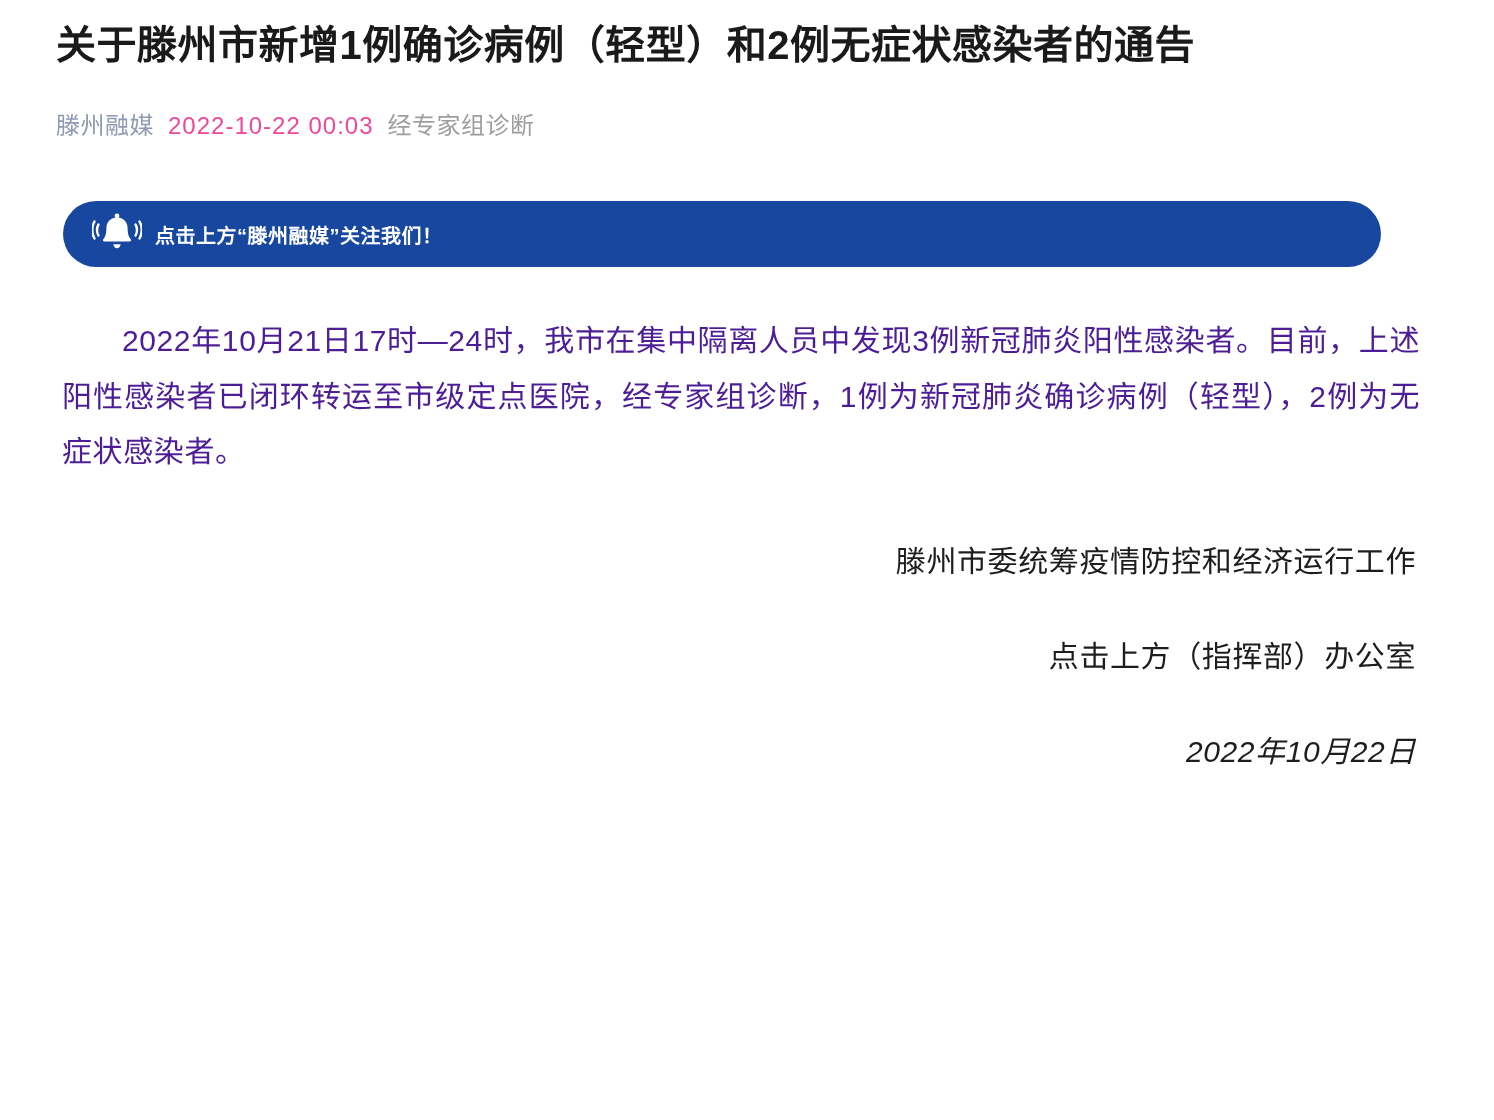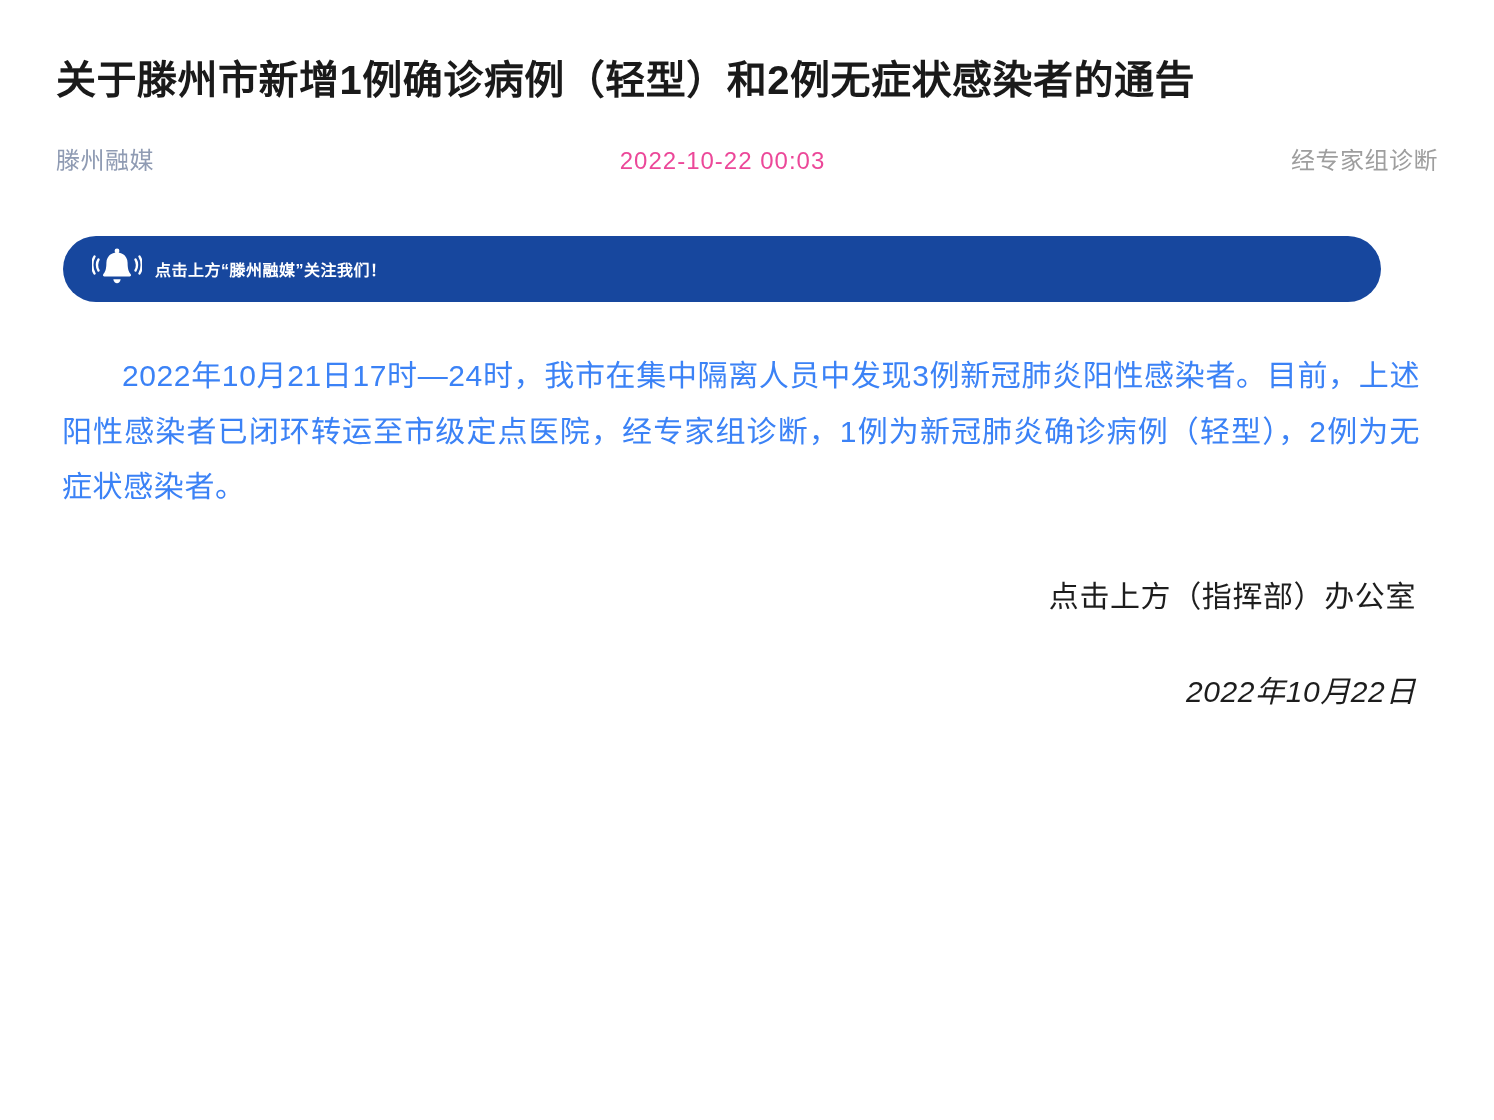--- a/index.html
+++ b/index.html
@@ -11,39 +11,37 @@
     width: 1494px;
     min-height: 1120px;
     font-family: "Liberation Sans", "DejaVu Sans", sans-serif;
     color: #1a1a1a;
     -webkit-font-smoothing: antialiased;
   }
   .article {
     width: 1494px;
     box-sizing: border-box;
     padding: 18px 56px 0 56px;
-    margin-top: 35px;
   }
   .article-title {
     font-size: 40px;
     line-height: 1.35;
     font-weight: 700;
     color: #1a1a1a;
     letter-spacing: 0.5px;
     margin: 0 0 34px 0;
   }
   .meta-row {
     display: flex;
     align-items: baseline;
-    gap: 26px;
+    gap: 14px;
     margin: 0 0 60px 0;
     font-size: 24px;
     color: #9a9a9a;
     letter-spacing: 0.5px;
-    justify-content: space-between;
   }
   .meta-account {
     color: #8f9bb3;
   }
   .meta-date {
     color: #ec4899;
     letter-spacing: 1px;
   }
   .meta-location {
     color: #9e9e9e;
@@ -62,28 +60,28 @@
     width: 52px;
     height: 46px;
     flex: 0 0 auto;
     display: flex;
     align-items: center;
     justify-content: center;
     margin-right: 12px;
   }
   .follow-text {
     color: #ffffff;
-    font-size: 16px;
+    font-size: 20px;
     font-weight: 700;
     letter-spacing: 0.5px;
   }
   .body-p {
     font-size: 30px;
     line-height: 1.85;
-    color: #3b82f6;
+    color: #4c1d95;
     margin: 0 0 30px 0;
     text-align: justify;
     text-indent: 2em;
     letter-spacing: 0.6px;
     padding: 0 18px 0 6px;
   }
   .sign-block {
     margin-top: 56px;
     padding-right: 22px;
   }
@@ -129,17 +127,18 @@
         </g>
       </svg>
     </span>
     <span class="follow-text">点击上方“滕州融媒”关注我们！</span>
   </div>
 
   <p class="body-p">2022年10月21日17时—24时，我市在集中隔离人员中发现3例新冠肺炎阳性感染者。目前，上述阳性感染者已闭环转运至市级定点医院，经专家组诊断，1例为新冠肺炎确诊病例（轻型），2例为无症状感染者。</p>
 
 
   <div class="sign-block">
+    <div class="sign-line">滕州市委统筹疫情防控和经济运行工作</div>
     <div class="sign-line">点击上方（指挥部）办公室</div>
     <div class="sign-line last">2022年10月22日</div>
   </div>
 
 </div>
 
 </body></html>

